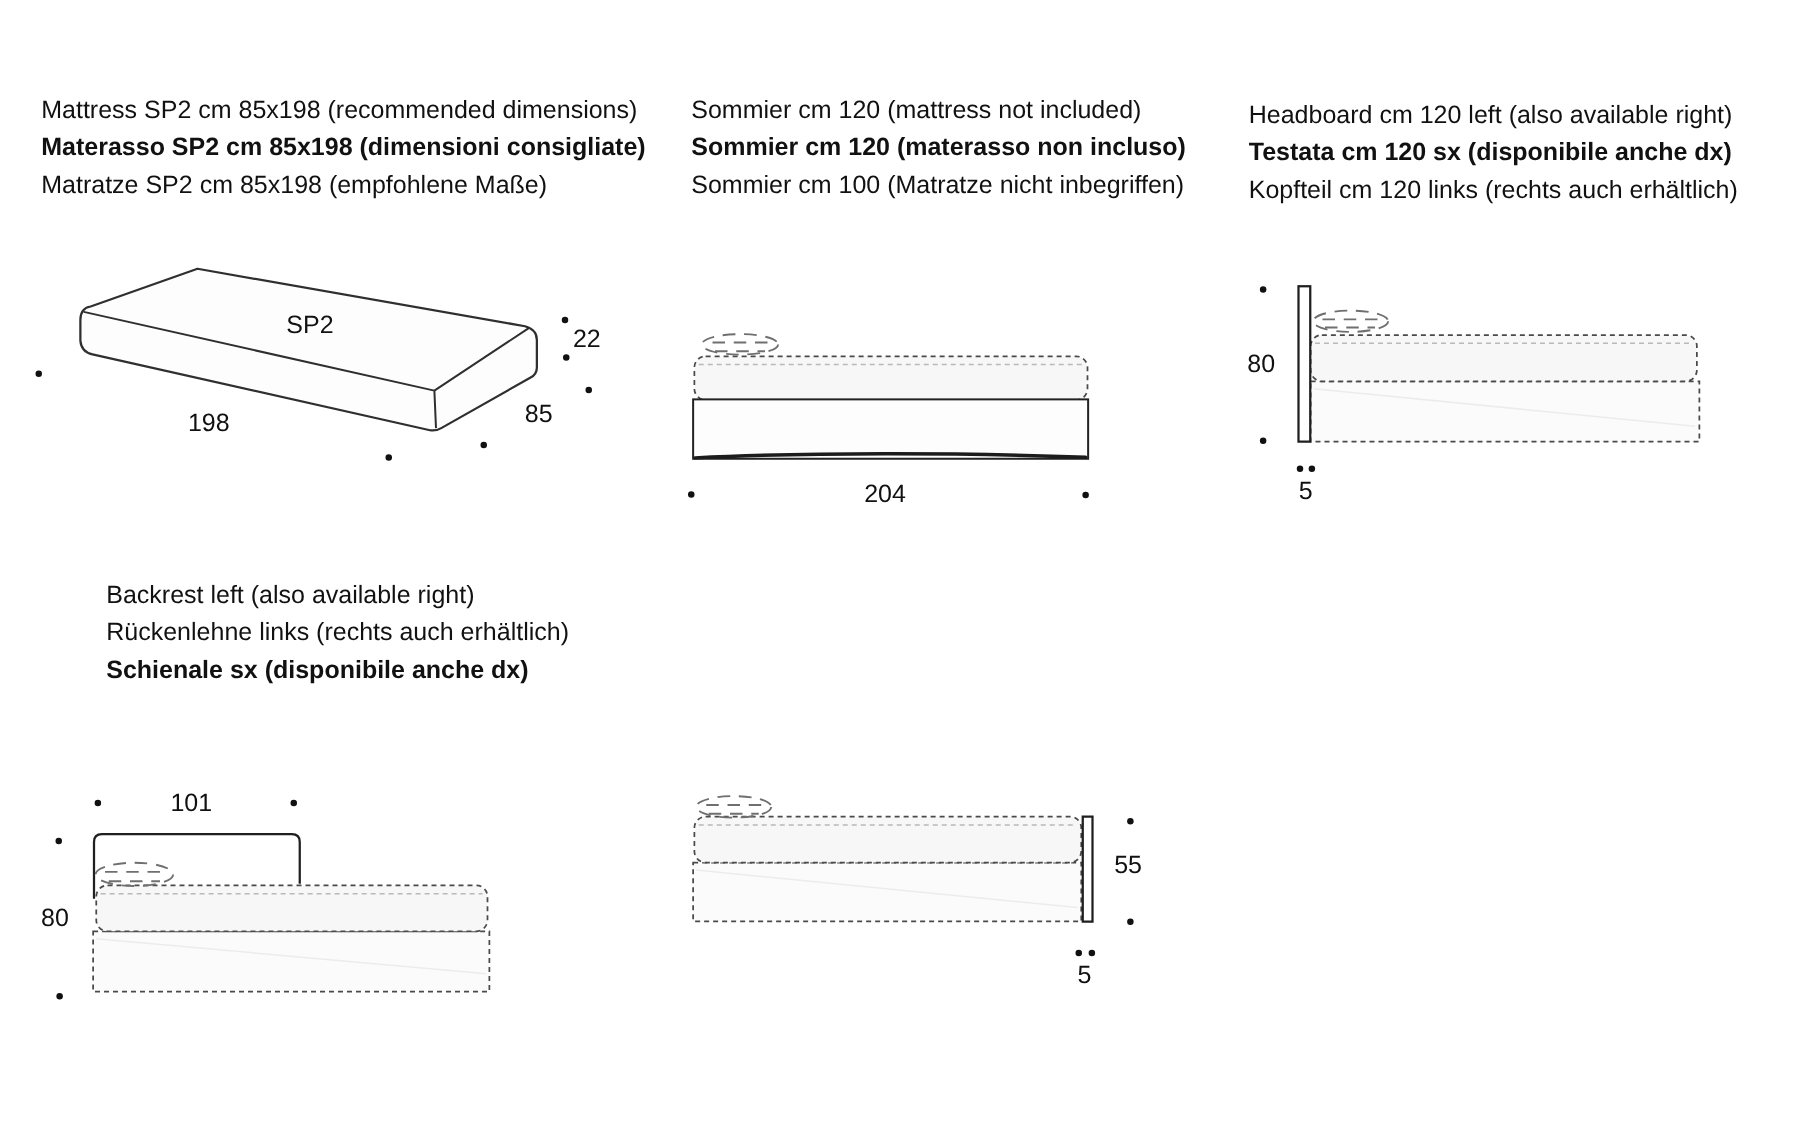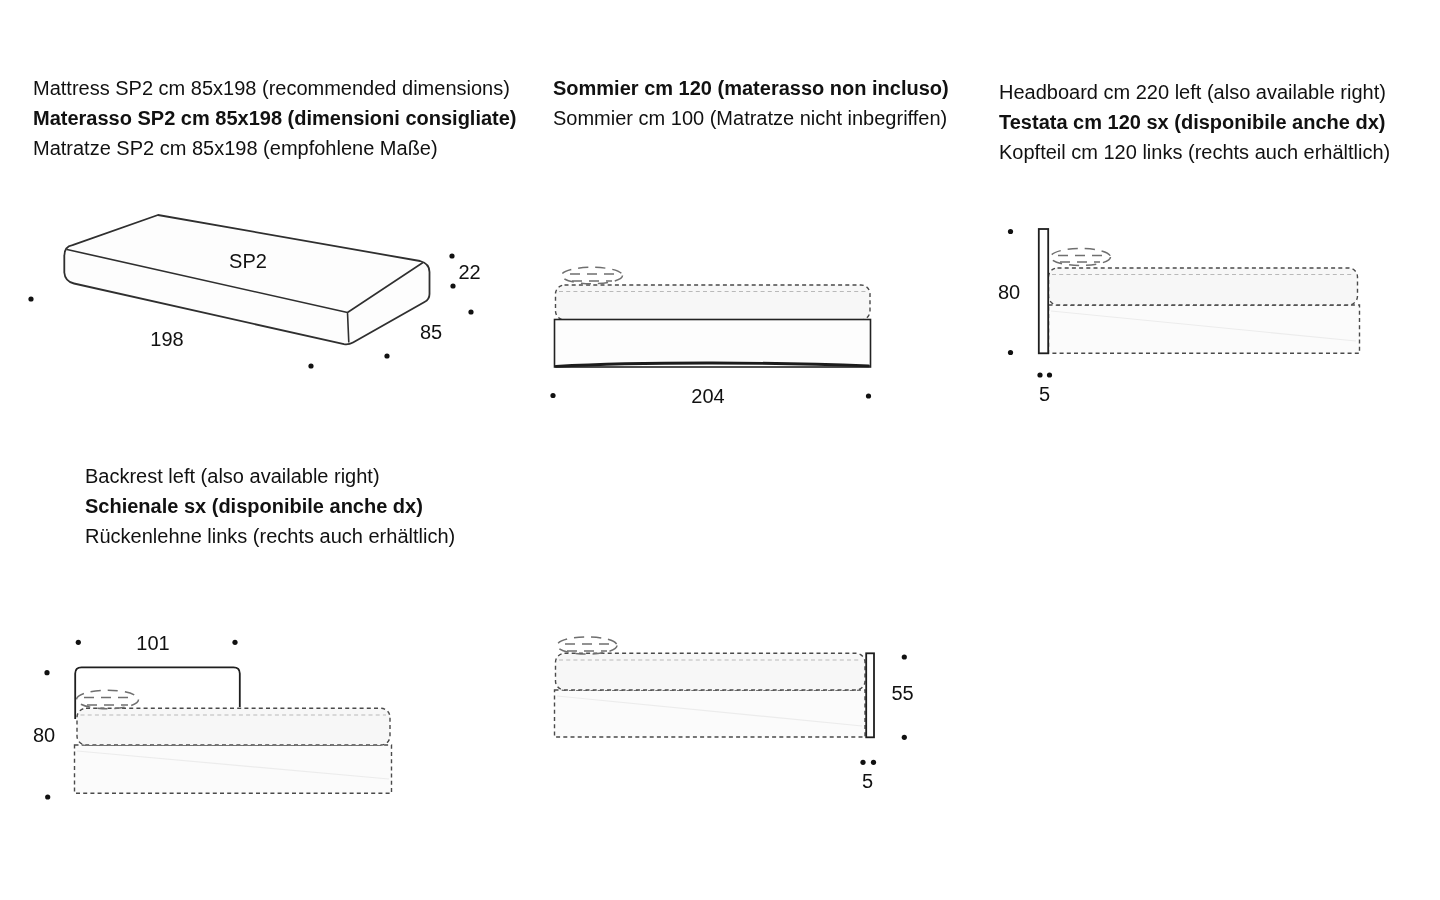--- a/index.html
+++ b/index.html
@@ -35,34 +35,35 @@
 
 <div class="page">
 
   <section class="title-block" style="left:33px; top:73px;">
     <div class="t">Mattress SP2 cm 85x198 (recommended dimensions)</div>
     <div class="t bold">Materasso SP2 cm 85x198 (dimensioni consigliate)</div>
     <div class="t">Matratze SP2 cm 85x198 (empfohlene Maße)</div>
   </section>
 
   <section class="title-block" style="left:553px; top:73px;">
+    <div class="t">Sommier cm 120 (mattress not included)</div>
     <div class="t bold">Sommier cm 120 (materasso non incluso)</div>
     <div class="t">Sommier cm 100 (Matratze nicht inbegriffen)</div>
   </section>
 
   <section class="title-block" style="left:999px; top:77px;">
-    <div class="t">Headboard cm 220 left (also available right)</div>
+    <div class="t">Headboard cm 120 left (also available right)</div>
     <div class="t bold">Testata cm 120 sx (disponibile anche dx)</div>
     <div class="t">Kopfteil cm 120 links (rechts auch erhältlich)</div>
   </section>
 
   <section class="title-block" style="left:44px; top:461px;margin-left:41px;">
     <div class="t">Backrest left (also available right)</div>
+    <div class="t">Rückenlehne links (rechts auch erhältlich)</div>
     <div class="t bold">Schienale sx (disponibile anche dx)</div>
-    <div class="t">Rückenlehne links (rechts auch erhältlich)</div>
   </section>
 
 
   <svg class="diagram" style="left:20px; top:205px;" width="470" height="175" viewBox="20 205 470 175">
     <path d="M 158,215 L 420,261 Q 429.5,263.5 429.5,272 L 429.5,294 Q 429.5,299.5 424.5,302 L 353,342.5 Q 348.5,345 344,344.2 L 74,283.5 Q 65,281.5 64.3,272.5 L 64.3,256 Q 64.3,246.5 72.5,245.2 Z" fill="#fdfdfd" stroke="#2f2f2f" stroke-width="1.8" stroke-linejoin="round"></path>
     <path d="M 423,262.5 L 347.5,312.5 L 67,249.5 M 347.5,312.5 L 348.8,342.5" fill="none" stroke="#2f2f2f" stroke-width="1.6" stroke-linejoin="round"></path>
     <g fill="#111111">
       <circle cx="31" cy="299" r="2.6"></circle>
       <circle cx="452" cy="256" r="2.6"></circle>
       <circle cx="453" cy="286" r="2.6"></circle>

